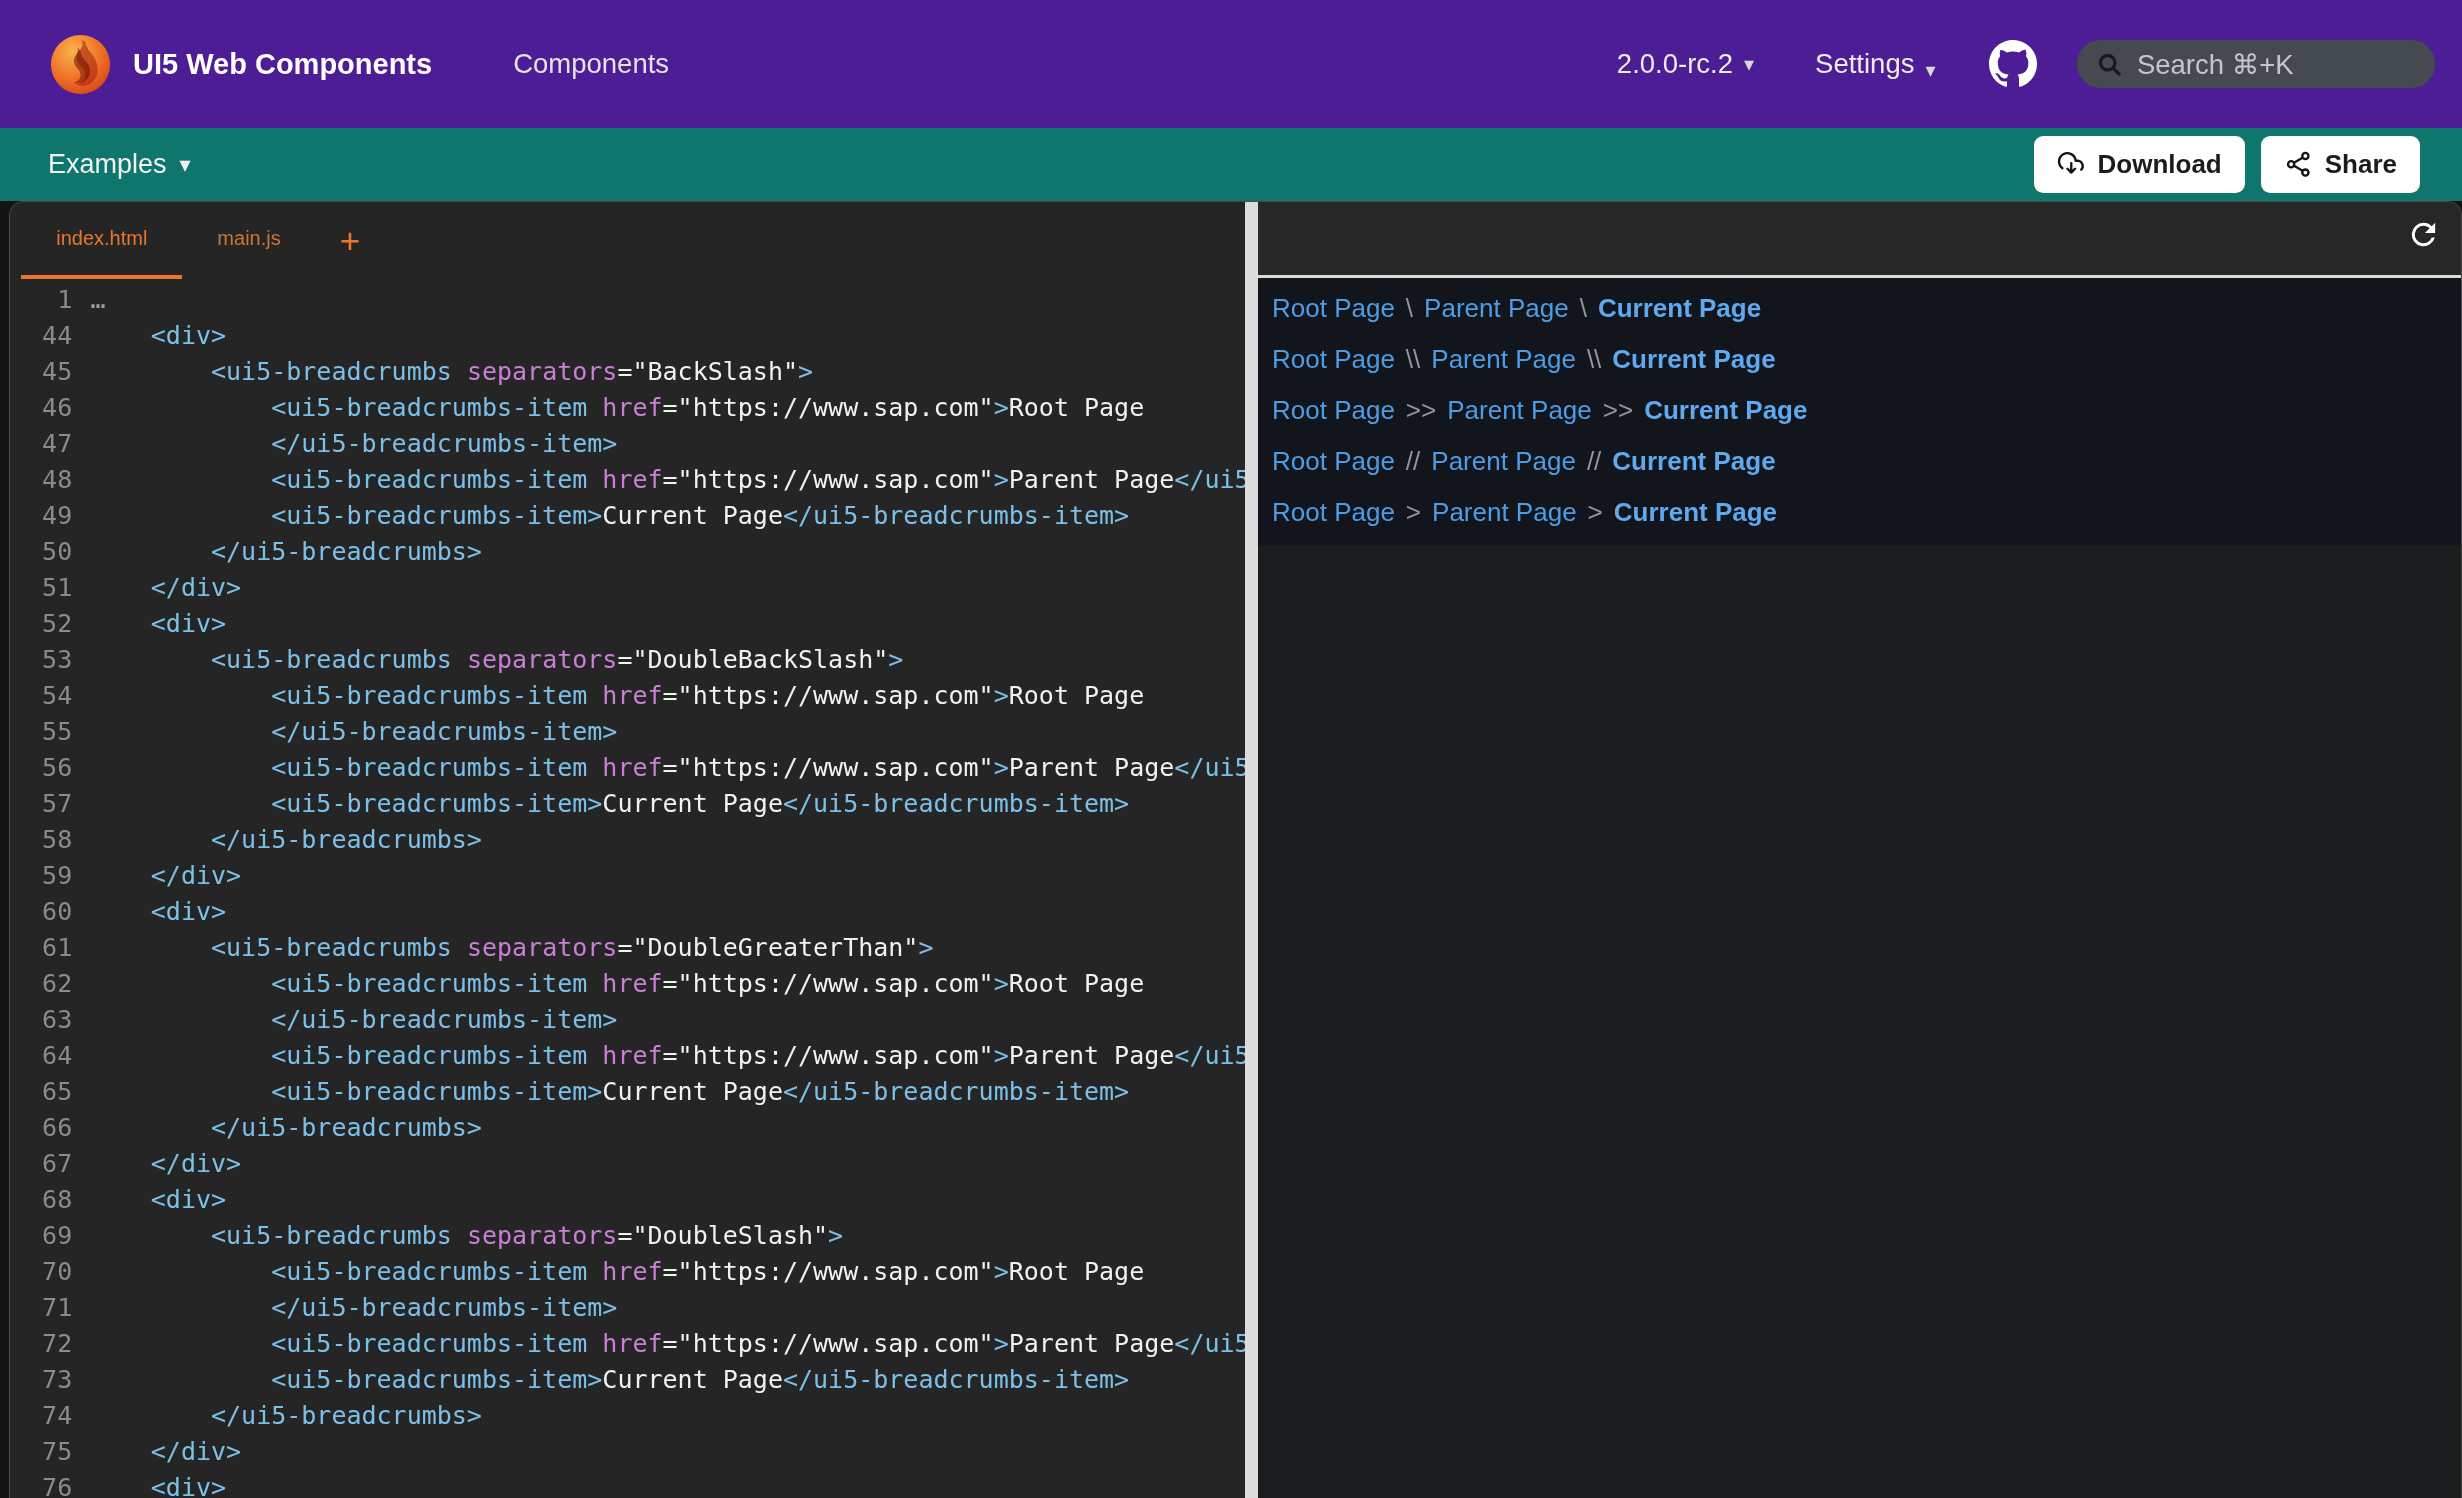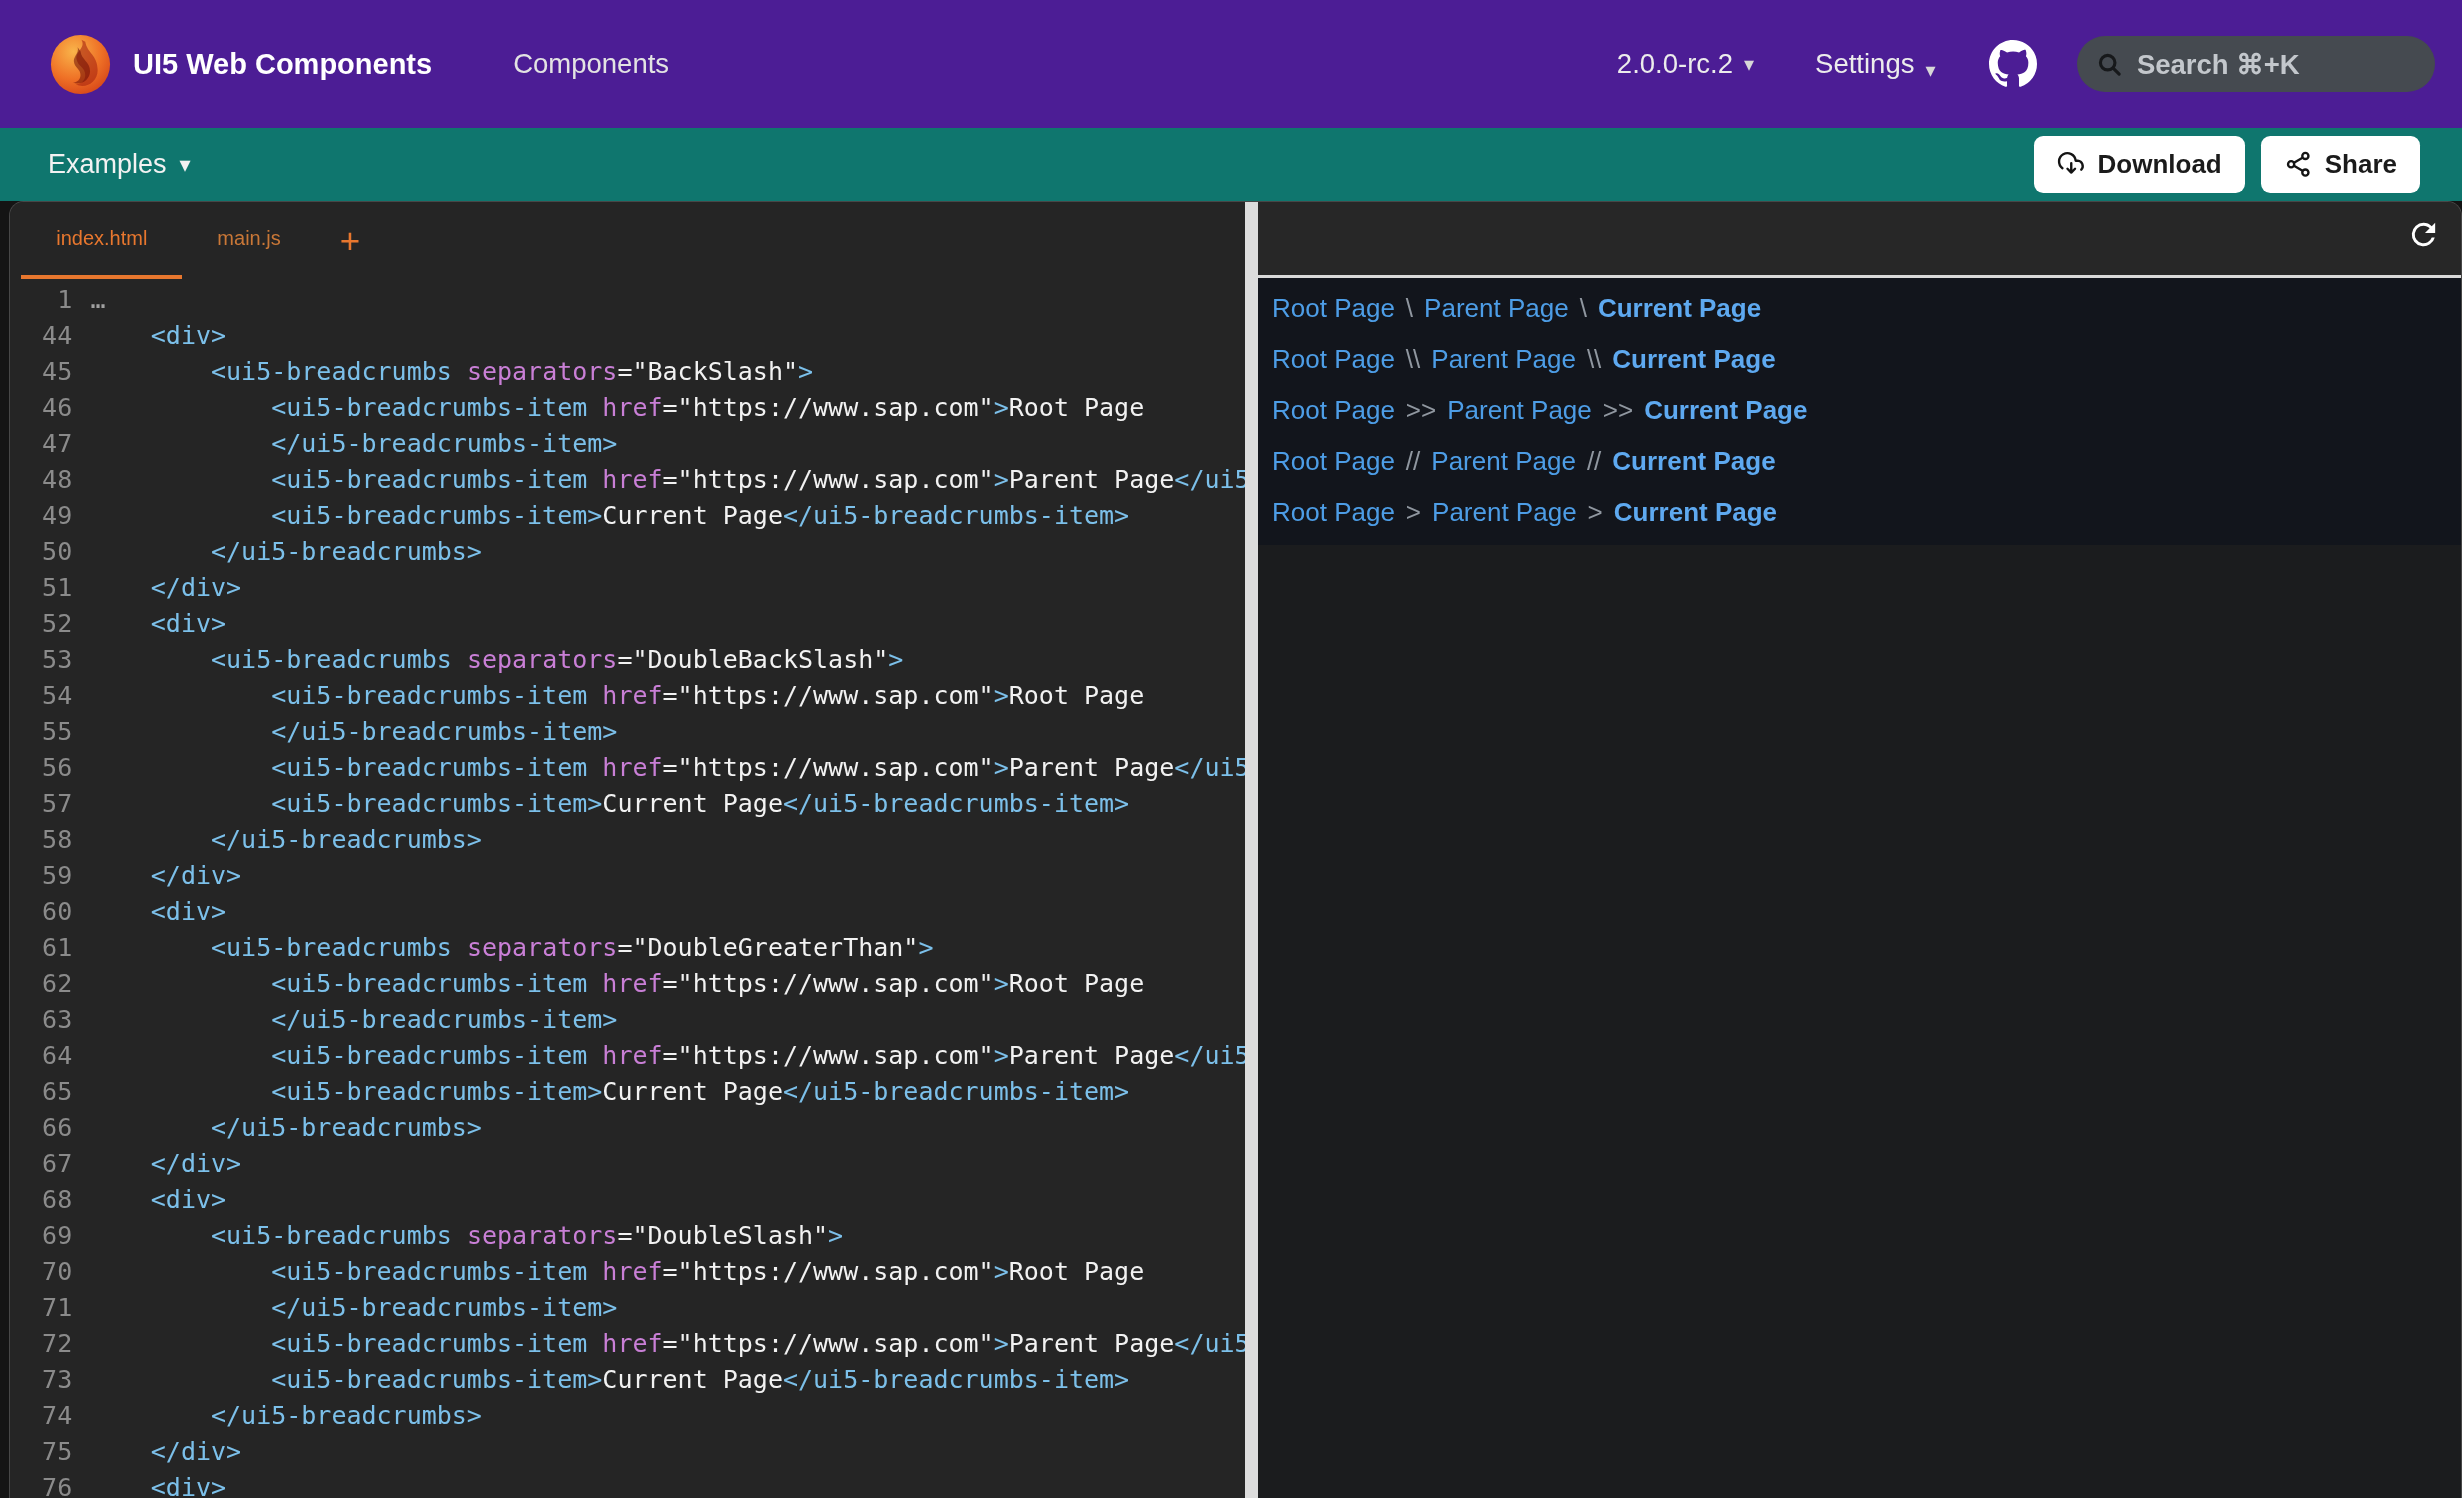--- a/index.html
+++ b/index.html
@@ -13,22 +13,22 @@
   .logo { width:61px; height:61px; flex:none; cursor:pointer; }
   .brand { color:#ffffff; font-size:29px; font-weight:bold; margin-left:22px; cursor:pointer; }
   .nav-links { display:flex; align-items:flex-start; gap:70px; margin-left:81px;flex-direction:column; }
   .nav-link { color:#e3e3e3; font-size:27.5px; font-weight:500; cursor:pointer; white-space:nowrap; }
   .nav-link.active { color:var(--accent); }
   .nav-right { margin-left:auto; display:flex; align-items:center; }
   .dropdown { display:flex; align-items:center; gap:11px; color:#ececec; font-size:27.5px;
               font-weight:500; cursor:pointer; }
   .caret { font-size:20px; color:#d7d7d7; line-height:1; }
   .gh { width:48px; height:48px; margin-left:53px; cursor:pointer; }
-  .search { width:358px; height:56px; border-radius:28.5px; background:#454a50; margin-left:40px;
-            display:flex; align-items:center; padding:0 18.4px; gap:13px; cursor:text;font-weight:bold; }
+  .search { width:358px; height:48px; border-radius:28.5px; background:#454a50; margin-left:40px;
+            display:flex; align-items:center; padding:0 18.4px; gap:13px; cursor:text; }
   .search-placeholder { color:#c3c7cc; font-size:27.5px; }
   .settings-wrap { margin-left:61px;align-items:flex-end; }
 
   
   .examples-bar { height:73px; background:#0f766e; display:flex; align-items:center;
                   padding:0 42px 0 48px; flex:none; }
   .examples { display:flex; align-items:center; gap:13px; color:#f2f2f2; font-size:27px; cursor:pointer; }
   .examples .caret { font-size:22px; color:#f2f2f2; }
   .bar-buttons { margin-left:auto; display:flex; gap:16.5px; }
   .btn { height:57px; background:#ffffff; border:none; border-radius:9.2px; display:flex;

